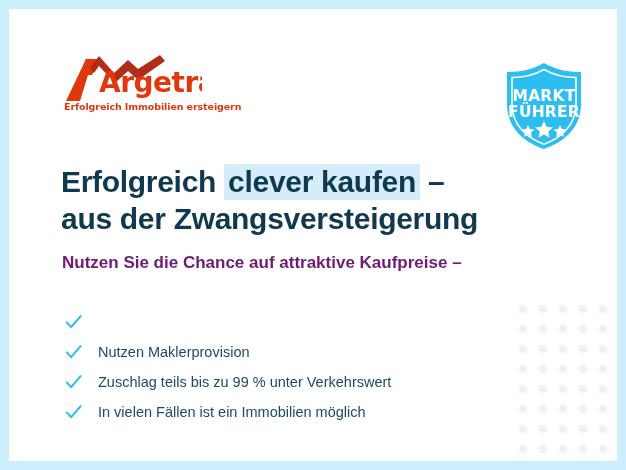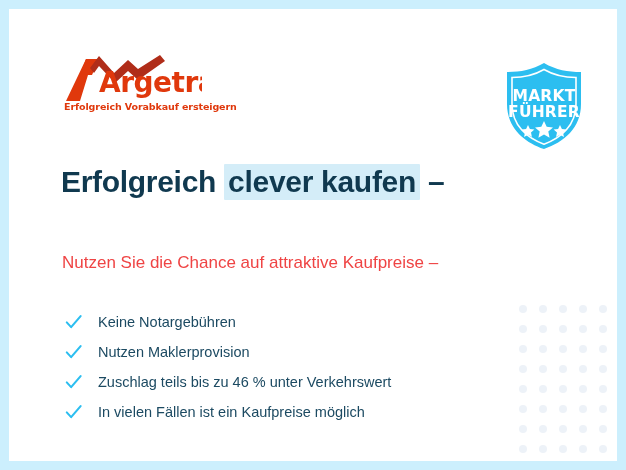--- a/index.html
+++ b/index.html
@@ -108,22 +108,22 @@
   }
 
   
   .subhead {
     position: absolute;
     left: 53px;
     top: 224px;
     width: 480px;
     font-size: 17px;
     line-height: 26px;
-    color: #ef4444;
-    font-weight: normal;
+    color: #701a75;
+    font-weight: bold;
   }
 
   
   .bullets {
     position: absolute;
     left: 53px;
     top: 298px;
     width: 430px;
     margin: 0;
     padding: 0;
@@ -204,67 +204,67 @@
     <div class="logo">
       <svg class="logo-mark" viewBox="0 0 280 96" xmlns="http://www.w3.org/2000/svg">
 
         <path d="M36 96 L8 96 L48 12 L74 12 L60 44 L52 44 Z" fill="#E0380C"></path>
         <path d="M48 12 L74 12 L64 34 L40 34 Z" fill="#E0380C"></path>
 
         <path d="M56 30 L74 6 L104 40 L132 14 L152 32 L196 4 L206 16 L152 54 L132 36 L106 60 L74 26 L64 40 Z" fill="#B02D19"></path>
 
         <text x="74" y="78" font-family="DejaVu Sans, sans-serif" font-size="56" font-weight="bold" fill="#E0380C" letter-spacing="-1">Argetra</text>
       </svg>
-      <div class="logo-tagline">Erfolgreich Vorabkauf ersteigern</div>
+      <div class="logo-tagline">Erfolgreich Immobilien ersteigern</div>
     </div>
 
     <div class="badge">
       <svg viewBox="0 0 92 92" xmlns="http://www.w3.org/2000/svg">
         <path d="M46 3 C34 10 22 12 9 12 L9 44 C9 68 26 82 46 89 C66 82 83 68 83 44 L83 12 C70 12 58 10 46 3 Z" fill="#2CBEF0"></path>
         <path d="M46 9.5 C35.5 15.6 25 17.5 14 17.5 L14 44 C14 65.4 29 78 46 84.2 C63 78 78 65.4 78 44 L78 17.5 C67 17.5 56.5 15.6 46 9.5 Z" fill="none" stroke="#FFFFFF" stroke-width="1.6"></path>
         <text x="46" y="41" text-anchor="middle" font-family="DejaVu Sans, sans-serif" font-size="15.5" font-weight="bold" fill="#FFFFFF" letter-spacing="0.2">MARKT</text>
         <text x="46" y="57" text-anchor="middle" font-family="DejaVu Sans, sans-serif" font-size="15.5" font-weight="bold" fill="#FFFFFF" letter-spacing="0.2">FÜHRER</text>
 
         <g fill="#FFFFFF">
           <path d="M30 65 l1.9 4.1 4.5 0.5 -3.4 3.0 0.95 4.4 -3.95 -2.3 -3.95 2.3 0.95 -4.4 -3.4 -3.0 4.5 -0.5 Z"></path>
           <path d="M46 61 l2.7 5.7 6.3 0.7 -4.7 4.2 1.3 6.2 -5.6 -3.3 -5.6 3.3 1.3 -6.2 -4.7 -4.2 6.3 -0.7 Z"></path>
           <path d="M62 65 l1.9 4.1 4.5 0.5 -3.4 3.0 0.95 4.4 -3.95 -2.3 -3.95 2.3 0.95 -4.4 -3.4 -3.0 4.5 -0.5 Z"></path>
         </g>
       </svg>
     </div>
 
     <h1 class="headline">
       <span>Erfolgreich </span><span class="hl-mark">clever kaufen</span><span> –</span><br>
+      <span>aus der Zwangsversteigerung</span>
     </h1>
 
     <p class="subhead">
       <span>Nutzen Sie die Chance auf attraktive Kaufpreise –</span><br>
     </p>
 
     <ul class="bullets">
       <li class="bullet">
         <svg class="bullet-check" viewBox="0 0 24 24">
           <path d="M3.5 12.5 L9 18.5 L21 4.5" fill="none" stroke="#2CBEF0" stroke-width="2.6" stroke-linecap="round" stroke-linejoin="round"></path>
         </svg>
-        <span class="bullet-label">Keine Notargebühren</span>
       </li>
       <li class="bullet">
         <svg class="bullet-check" viewBox="0 0 24 24">
           <path d="M3.5 12.5 L9 18.5 L21 4.5" fill="none" stroke="#2CBEF0" stroke-width="2.6" stroke-linecap="round" stroke-linejoin="round"></path>
         </svg>
         <span class="bullet-label">Nutzen Maklerprovision</span>
       </li>
       <li class="bullet">
         <svg class="bullet-check" viewBox="0 0 24 24">
           <path d="M3.5 12.5 L9 18.5 L21 4.5" fill="none" stroke="#2CBEF0" stroke-width="2.6" stroke-linecap="round" stroke-linejoin="round"></path>
         </svg>
-        <span class="bullet-label">Zuschlag teils bis zu 46 % unter Verkehrswert</span>
-      </li>
-      <li class="bullet">
-        <svg class="bullet-check" viewBox="0 0 24 24">
-          <path d="M3.5 12.5 L9 18.5 L21 4.5" fill="none" stroke="#2CBEF0" stroke-width="2.6" stroke-linecap="round" stroke-linejoin="round"></path>
-        </svg>
-        <span class="bullet-label">In vielen Fällen ist ein Kaufpreise möglich</span>
+        <span class="bullet-label">Zuschlag teils bis zu 99 % unter Verkehrswert</span>
+      </li>
+      <li class="bullet">
+        <svg class="bullet-check" viewBox="0 0 24 24">
+          <path d="M3.5 12.5 L9 18.5 L21 4.5" fill="none" stroke="#2CBEF0" stroke-width="2.6" stroke-linecap="round" stroke-linejoin="round"></path>
+        </svg>
+        <span class="bullet-label">In vielen Fällen ist ein Immobilien möglich</span>
       </li>
     </ul>
 
   </div>
 </div>
 
 </body></html>

